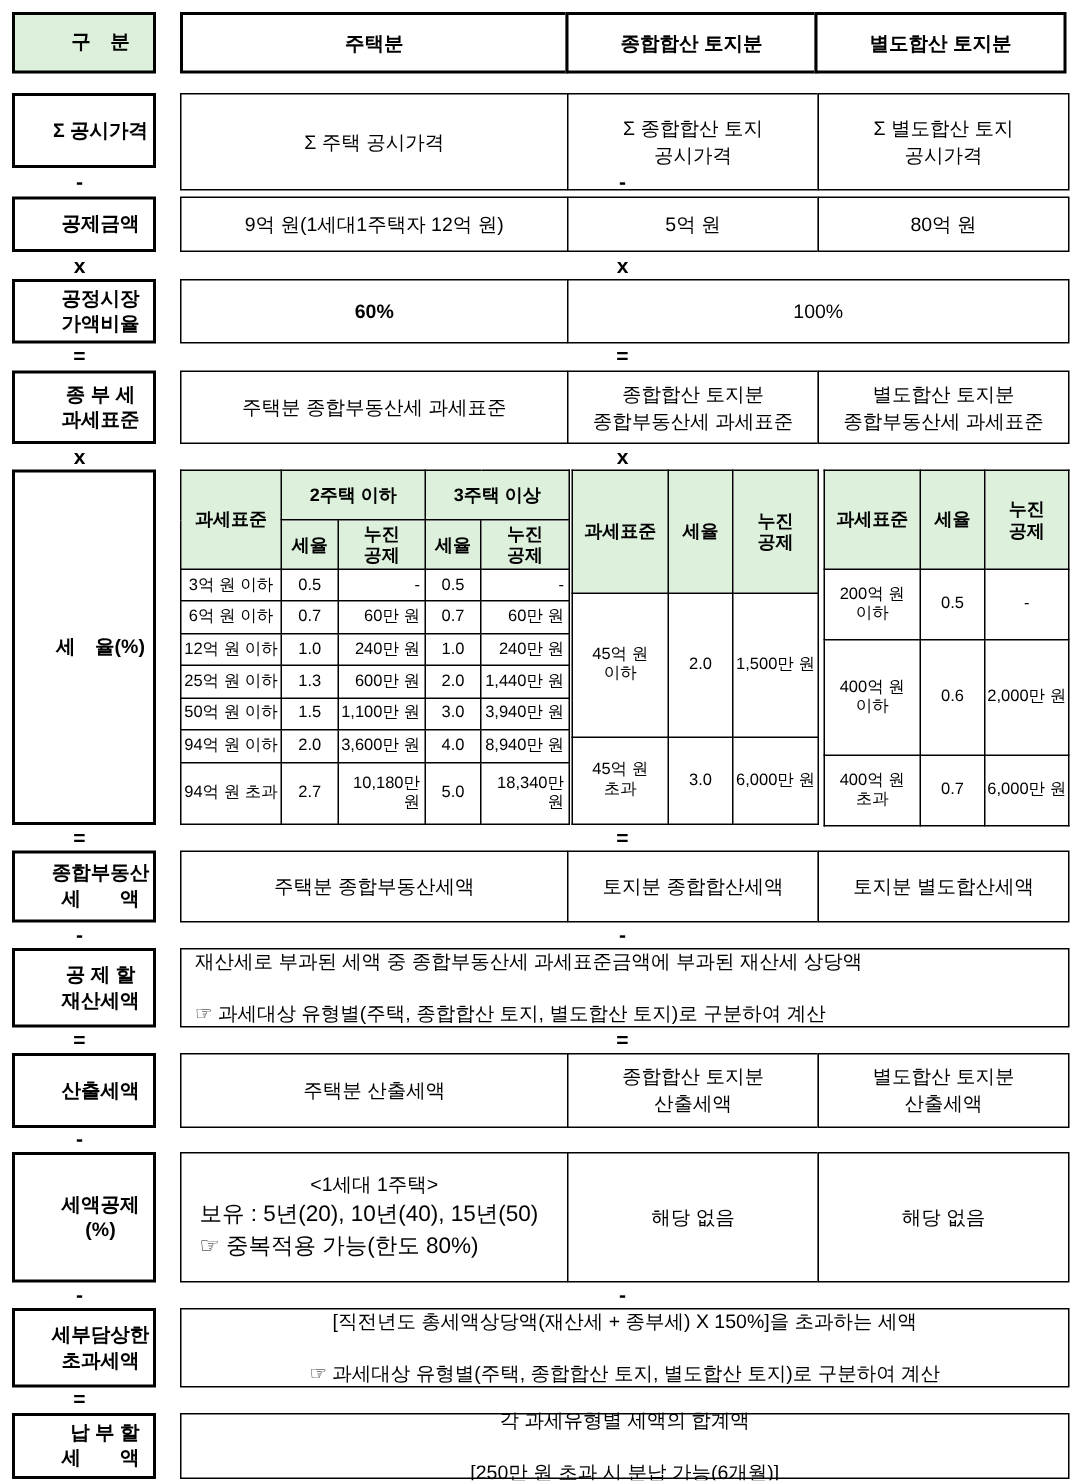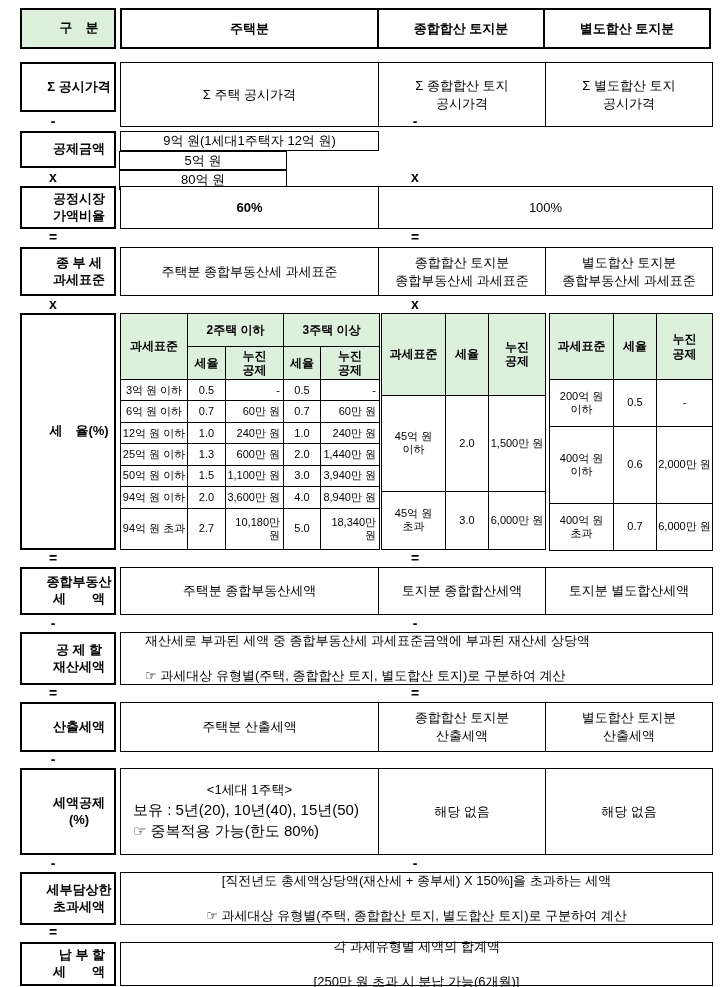--- a/index.html
+++ b/index.html
@@ -1,38 +1,38 @@
 <!DOCTYPE html>
 <html><head>
 <meta charset="utf-8">
 <style>
   html,body{margin:0;padding:0;background:#fff;}
   body{font-family:"Liberation Sans","DejaVu Sans",sans-serif;color:#000;}
   .page{position:relative;width:720px;height:987px;background:#fff;overflow:hidden;}
 
   
-  .lbl{position:absolute;left:20px;width:96px;border:2px solid #000;box-sizing:border-box;
+  .lbl{position:absolute;left:8px;width:96px;border:2px solid #000;box-sizing:border-box;
        display:flex;align-items:center;justify-content:center;text-align:center;
        font-weight:bold;font-size:13px;line-height:1.3;white-space:pre-line;background:#fff;padding-left:22px;}
   .green{background:#dcf0dc;}
 
   
   .row{position:absolute;left:120px;width:593px;display:flex;box-sizing:border-box;}
   .cell{border:1px solid #000;box-sizing:border-box;background:#fff;
         display:flex;align-items:center;justify-content:center;text-align:center;
         font-size:13px;line-height:1.35;white-space:pre-line;}
   .c1{width:259px;}
   .c2{width:168px;margin-left:-1px;}
   .c3{width:168px;margin-left:-1px;}
   .c23{width:335px;margin-left:-1px;}
   .full{width:593px;}
   .hdr{border-width:2px;font-weight:bold;}
   .hdr.c2,.hdr.c3{margin-left:-2px;}
   .bold{font-weight:bold;}
-  .leftalign{justify-content:flex-start;text-align:left;padding-left:24px;}
+  .leftalign{justify-content:flex-start;text-align:left;padding-left:9px;}
 
   
   .op{position:absolute;left:0;width:720px;height:16px;font-weight:bold;font-size:14px;line-height:16px;}
   .op span{position:absolute;top:0;width:30px;text-align:center;display:inline-block;}
   .op-l{left:38px;}
   .op-m{left:400px;}
 
   
   table.rt{position:absolute;border-collapse:collapse;table-layout:fixed;font-size:11px;line-height:1.2;}
   table.rt td{border:1px solid #000;text-align:center;vertical-align:middle;padding:0;
@@ -65,21 +65,21 @@
     <div class="cell c3">Σ 별도합산 토지
 공시가격</div>
   </div>
 
   <div class="op" style="top:113px;">
     <span class="op-l">-</span>
     <span class="op-m">-</span>
   </div>
 
   <div class="lbl" style="top:131px;height:37px;">공제금액</div>
-  <div class="row" style="top:131px;height:37px;flex-direction:column;">
+  <div class="row" style="top:131px;height:37px;">
     <div class="cell c1">9억 원(1세대1주택자 12억 원)</div>
     <div class="cell c2">5억 원</div>
     <div class="cell c3">80억 원</div>
   </div>
 
   <div class="op" style="top:169px;">
     <span class="op-l">x</span>
     <span class="op-m">x</span>
   </div>
 

